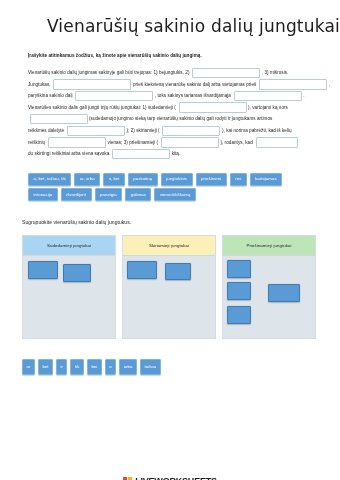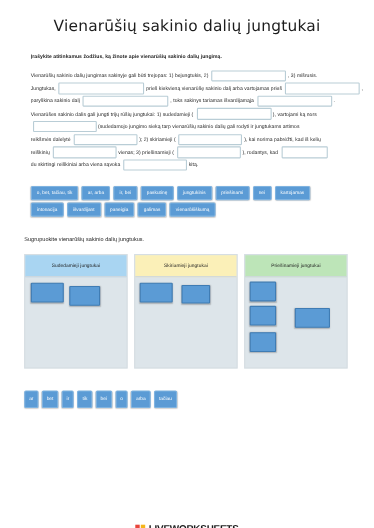--- a/index.html
+++ b/index.html
@@ -12,22 +12,22 @@
     position:relative;
   }
   .page{
     width:340px;height:480px;
     box-sizing:border-box;
     position:relative;
   }
 
   
   .title{
-    text-align:center;
-    font-size:14px;
+    text-align:right;
+    font-size:17px;
     font-weight:400;
     letter-spacing:.2px;
     color:#1c1c1c;
     margin:16px 0 0 0;
     font-family:"DejaVu Sans", sans-serif;
   }
 
   
   .instruction{
     font-size:4.6px;

